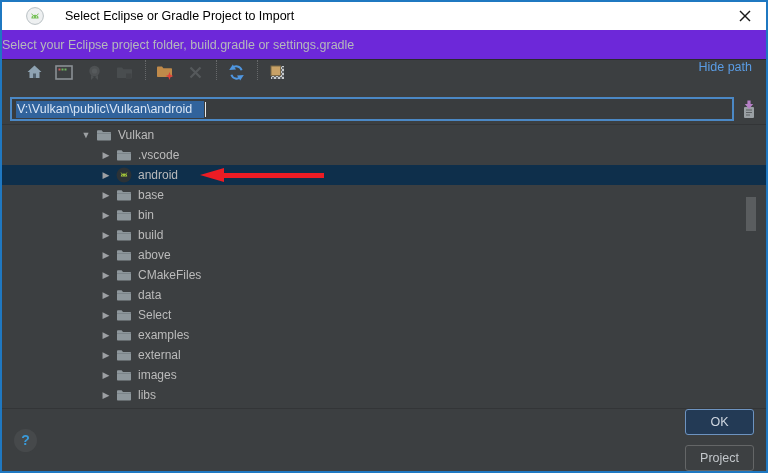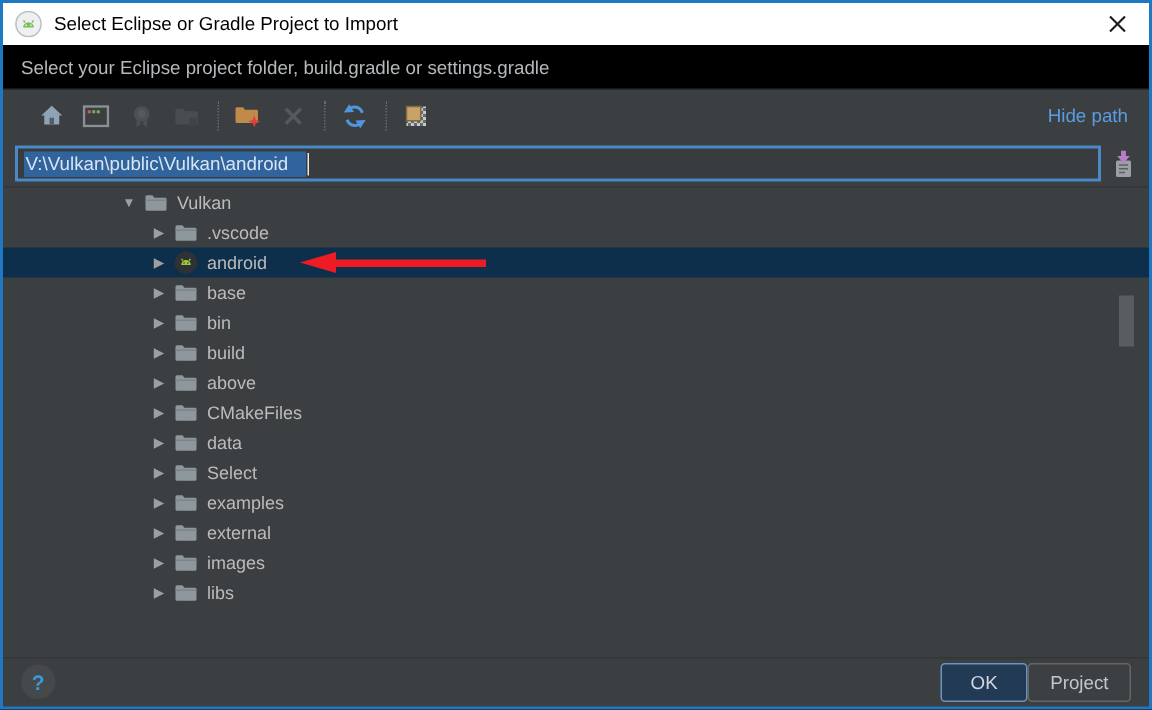--- a/index.html
+++ b/index.html
@@ -4,28 +4,28 @@
 <style>
   * { margin:0; padding:0; box-sizing:border-box; }
   html,body { background:#222; }
   .window {
     position:relative; width:768px; height:473px;
     border:2px solid #1f78c1; background:#3c3f41;
     font-family:"Liberation Sans", sans-serif;
     display:flex; flex-direction:column; overflow:hidden;
   }
   
-  .titlebar { height:28px; background:#ffffff; display:flex; align-items:center; padding-left:8px; flex:0 0 28px; }
+  .titlebar { height:28px; background:#ffffff; display:flex; align-items:center; padding-left:24px; flex:0 0 28px;gap:13px; }
   .titlebar .app-icon { width:18px; height:18px; margin-right:8px; display:flex; }
   .titlebar .title { font-size:12.5px; color:#000; }
   .close-btn { margin-left:auto; width:42px; height:100%; display:flex; align-items:center; justify-content:center; cursor:default; }
   
-  .subtitle { height:30px; background:#000000; border-bottom:1px solid #2a2c2d; display:flex; align-items:center; padding-left:12px; font-size:12.5px; color:#b5b9bc; flex:0 0 30px; }
-  
-  .toolbar { height:34px; display:flex; align-items:center; padding:0 10px 0 20px; flex:0 0 34px; }
+  .subtitle { height:30px; background:#6d28d9; border-bottom:1px solid #2a2c2d; display:flex; align-items:center; font-size:12.5px; color:#b5b9bc; flex:0 0 30px; }
+  
+  .toolbar { height:34px; display:flex; align-items:flex-start; padding:0 10px 0 20px; flex:0 0 34px; }
   .tb-btn { width:24px; height:24px; display:flex; align-items:center; justify-content:center; margin-right:6px; }
   .tb-btn.disabled { opacity:.55; }
   .tb-sep { height:20px; border-left:1px dotted #67696b; margin:0 7px 0 3px; }
   .hide-path { margin-left:auto; color:#5a9ce4; font-size:12.5px; padding-right:4px; cursor:pointer; }
   
   .path-row { height:30px; display:flex; align-items:center; padding:0 6px 0 8px; flex:0 0 30px; }
   .path-input { flex:1; height:24px; border:2px solid #4b88c5; background:#393c3e; display:flex; align-items:center; padding-left:4px; overflow:hidden; }
   .path-text { font-size:12.5px; color:#d8e5f5; background:#31639c; padding:1px 12px 2px 1px; white-space:pre; }
   .caret { width:1px; height:15px; background:#e8e8e8; margin-left:1px; }
   .paste-icon { width:22px; height:22px; margin-left:4px; display:flex; align-items:center; justify-content:center; }
@@ -39,21 +39,21 @@
   .scroll-thumb { position:absolute; right:10px; top:72px; width:10px; height:34px; background:#5a5d5f; }
   
   .anno-arrow { position:absolute; left:198px; top:43px; width:124px; height:15px; pointer-events:none; }
   .anno-arrow .head { position:absolute; left:0; top:0; width:0; height:0; border-top:7.5px solid transparent; border-bottom:7.5px solid transparent; border-right:24px solid #ed1c24; }
   .anno-arrow .shaft { position:absolute; left:22px; top:5px; right:0; height:5px; background:#ed1c24; }
   
   .hint-bar { height:18px; border-top:1px solid #565859; display:flex; align-items:center; justify-content:center; font-size:11px; color:#7d7f80; flex:0 0 18px; }
   
   .footer { flex:1; display:flex; align-items:center; padding:0 12px; border-top:1px solid #333537; }
   .help-btn { width:23px; height:23px; border-radius:50%; background:#46494b; color:#3a9ad9; font-size:14px; font-weight:bold; display:flex; align-items:center; justify-content:center; }
-  .btns { margin-left:auto; display:flex; gap:0; }
+  .btns { margin-left:auto; display:flex; gap:10px;flex-direction:column; }
   .btn { height:26px; min-width:58px; padding:0 14px; font-size:12.5px; border-radius:3px; display:flex; align-items:center; justify-content:center; }
   .btn-ok { background:#233a55; border:1px solid #6d93c0; color:#d0d7e0; }
   .btn-cancel { background:#3d4042; border:1px solid #646667; color:#c3c7cb; }
 </style>
 </head>
 <body>
 
 <div class="window">
 
   <div class="titlebar">

